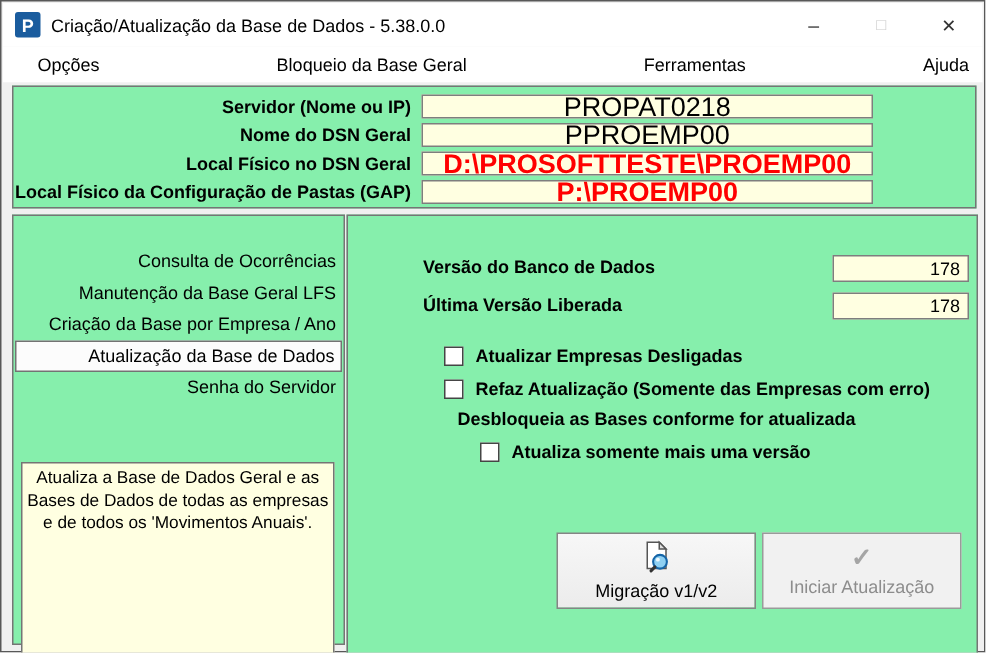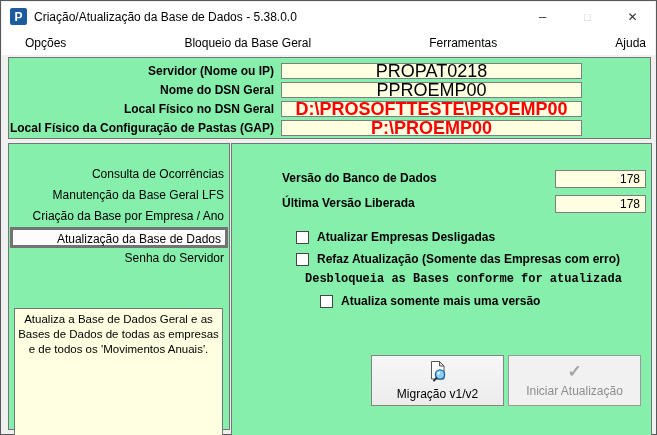--- a/index.html
+++ b/index.html
@@ -54,21 +54,21 @@
   }
   .form-field.red { font-weight:bold; }
 
   
   #sidebar-panel { left:6px; top:88px; width:222px; height:287px; padding-top:20px; }
   .side-item {
     height:21px; line-height:21px; text-align:right; padding-right:4px;
     margin:0 1px; font-size:12px; white-space:nowrap;
   }
   .side-item.selected {
-    background:#fcfcfc; border:3px solid #737373; line-height:19px;
+    background:#fcfcfc; border:1px solid #737373; line-height:19px;
   }
   .side-desc {
     position:absolute; left:5px; top:164px; width:209px; height:138px;
     background:#ffffe1; border:1px solid #757575;
     font-size:11.5px; line-height:1.32; text-align:center; padding:3px 2px;
   }
 
   
   #main-panel { left:229px; top:88px; width:421px; height:300px; }
   .ver-row { position:absolute; left:0; width:100%; height:18px; }
@@ -77,21 +77,21 @@
     position:absolute; left:280px; top:0; width:91px; height:18px;
     background:#ffffe1; border:1px solid #7e7e7e; text-align:right;
     padding-right:5px; line-height:16px; font-size:12px;margin-left:43px;
   }
   .cb-row { position:absolute; left:52px; display:flex; align-items:center; height:16px;padding-left:12px; }
   .cb-box {
     width:13px; height:13px; background:#fff; border:1px solid #454545; margin-right:8px;
     flex:0 0 13px;
   }
   .cb-label { font-weight:bold; font-size:12px; white-space:nowrap; }
-  .cb-note { position:absolute; left:73px; font-weight:bold; font-size:12px; white-space:nowrap;font-family:Liberation Mono, monospace; }
+  .cb-note { position:absolute; left:73px; font-weight:bold; font-size:12px; white-space:nowrap; }
 
   
   .big-btn {
     position:absolute; width:133px; height:51px;
     background:linear-gradient(#f7f7f7,#ececec); border:1px solid #858585;
     display:flex; flex-direction:column; align-items:center; justify-content:space-evenly;
     padding:4px 0; font-size:12px;
   }
   .big-btn .btn-label { font-size:12px; }
   .big-btn.disabled { color:#8d8d8d; border-color:#9a9a9a; background:#f1f1f1; }

